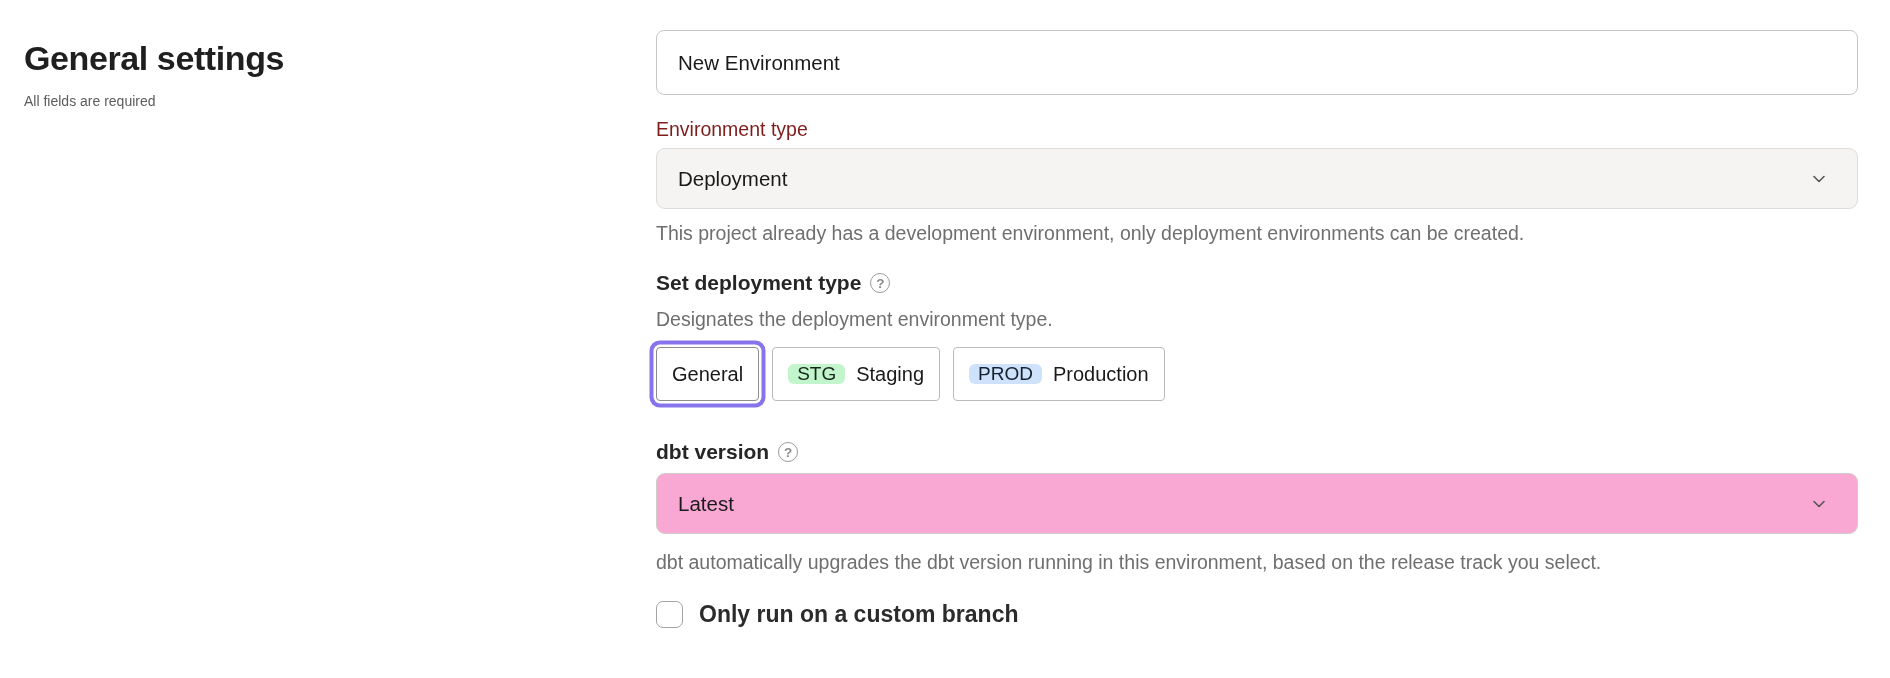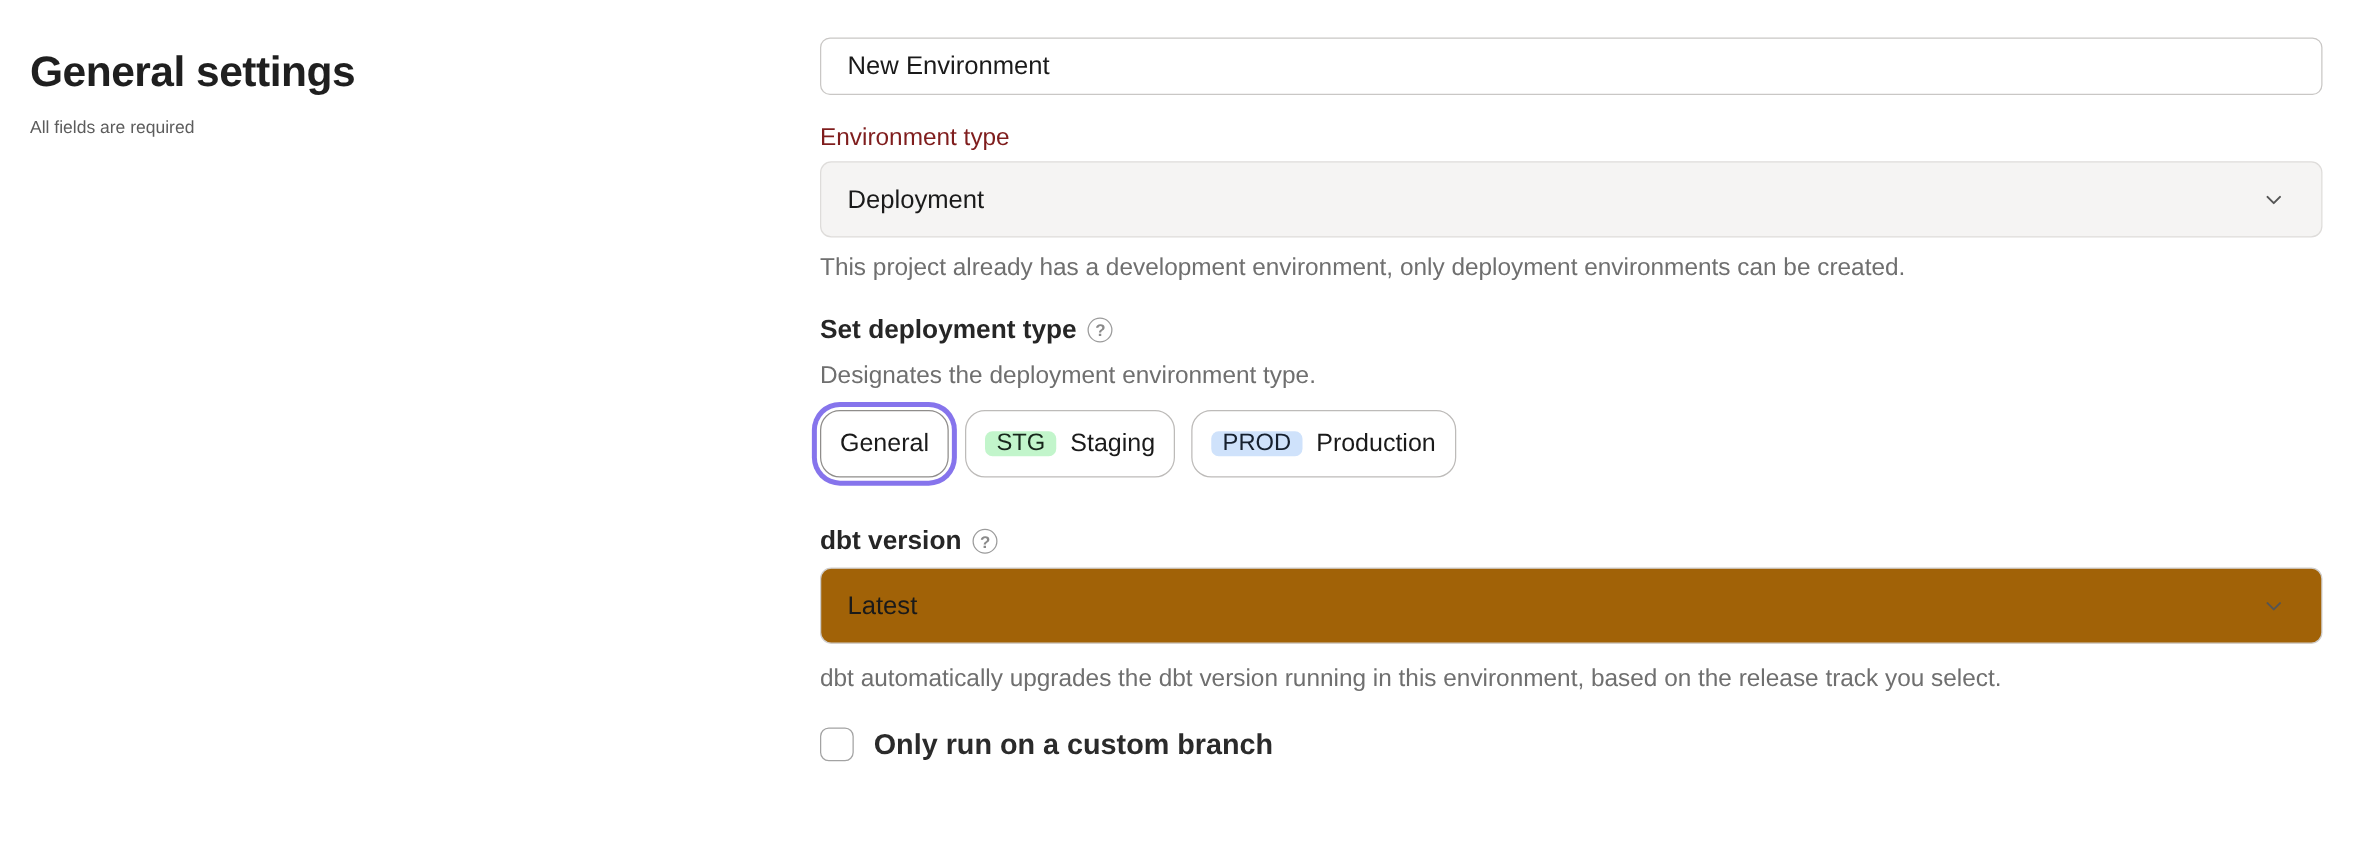--- a/index.html
+++ b/index.html
@@ -11,49 +11,49 @@
   .intro h1 { font-size: 34px; font-weight: 700; letter-spacing: -0.4px; color: #1f1f1f; }
   .intro p { margin-top: 15px; font-size: 14px; color: #5c5c5c; }
 
   
   .form { position: absolute; left: 656px; top: 30px; width: 1202px; }
 
   .field-label { font-size: 19.5px; font-weight: 500; color: #3f3f3f; line-height: 24px; margin-bottom: 7px; }
   .field-label.disabled { color: #7f1d1d; }
 
   .text-input {
-    width: 100%; height: 46px; border: 1px solid #c9c7c5; border-radius: 8px;
+    width: 100%; height: 65px; border: 1px solid #c9c7c5; border-radius: 8px;
     padding: 0 21px; font-size: 20.5px; color: #1a1a1a; background: #ffffff;
     font-family: "Liberation Sans", sans-serif; outline: none; display: block;
   }
 
   .select {
     width: 100%; height: 61px; border: 1px solid #cfcdcb; border-radius: 9px;
-    background: #a16207; display: flex; align-items: center; justify-content: space-between;
+    background: #f9a8d4; display: flex; align-items: center; justify-content: space-between;
     padding: 0 21px; font-size: 20.5px; color: #1a1a1a; cursor: pointer;
   }
   .select.disabled { background: #f5f4f3; border-color: #dedcda; cursor: default; }
   .select .chevron { display: flex; align-items: center; margin-right: 8px; }
 
   .helper { font-size: 19.5px; color: #6f6f6f; line-height: 24px; margin-top: 12px; }
 
   .section-label { display: flex; align-items: center; gap: 9px; margin-top: 26px; }
   .section-label .bold { font-size: 21px; font-weight: 700; color: #262626; line-height: 24px; }
   .help-icon {
     width: 20px; height: 20px; border: 1.6px solid #9b9b9b; border-radius: 50%;
     color: #8a8a8a; font-size: 13.5px; font-weight: 700; display: inline-flex;
     align-items: center; justify-content: center; cursor: pointer; user-select: none;
   }
 
   .desc { font-size: 19.5px; color: #6f6f6f; line-height: 24px; margin-top: 12px; }
 
   .btn-row { display: flex; align-items: center; gap: 13px; margin-top: 10px; height: 66px; }
   .type-btn {
     display: inline-flex; align-items: center; gap: 11px; height: 54px;
-    background: #ffffff; border: 1px solid #bdbbb9; border-radius: 16px;
+    background: #ffffff; border: 1px solid #bdbbb9; border-radius: 4px;
     padding: 12px 15px; font-size: 20px; color: #1a1a1a; cursor: pointer;
     font-family: "Liberation Sans", sans-serif;
   }
   .type-btn.selected {
     box-shadow: 0 0 0 2.5px #ffffff, 0 0 0 6.5px #8674ec;
     border-color: #8f8d8b;
   }
   .badge {
     display: inline-flex; align-items: center; height: 20px; padding: 0 9px;
     border-radius: 6px; font-size: 19px; font-weight: 500; color: #17261b;

